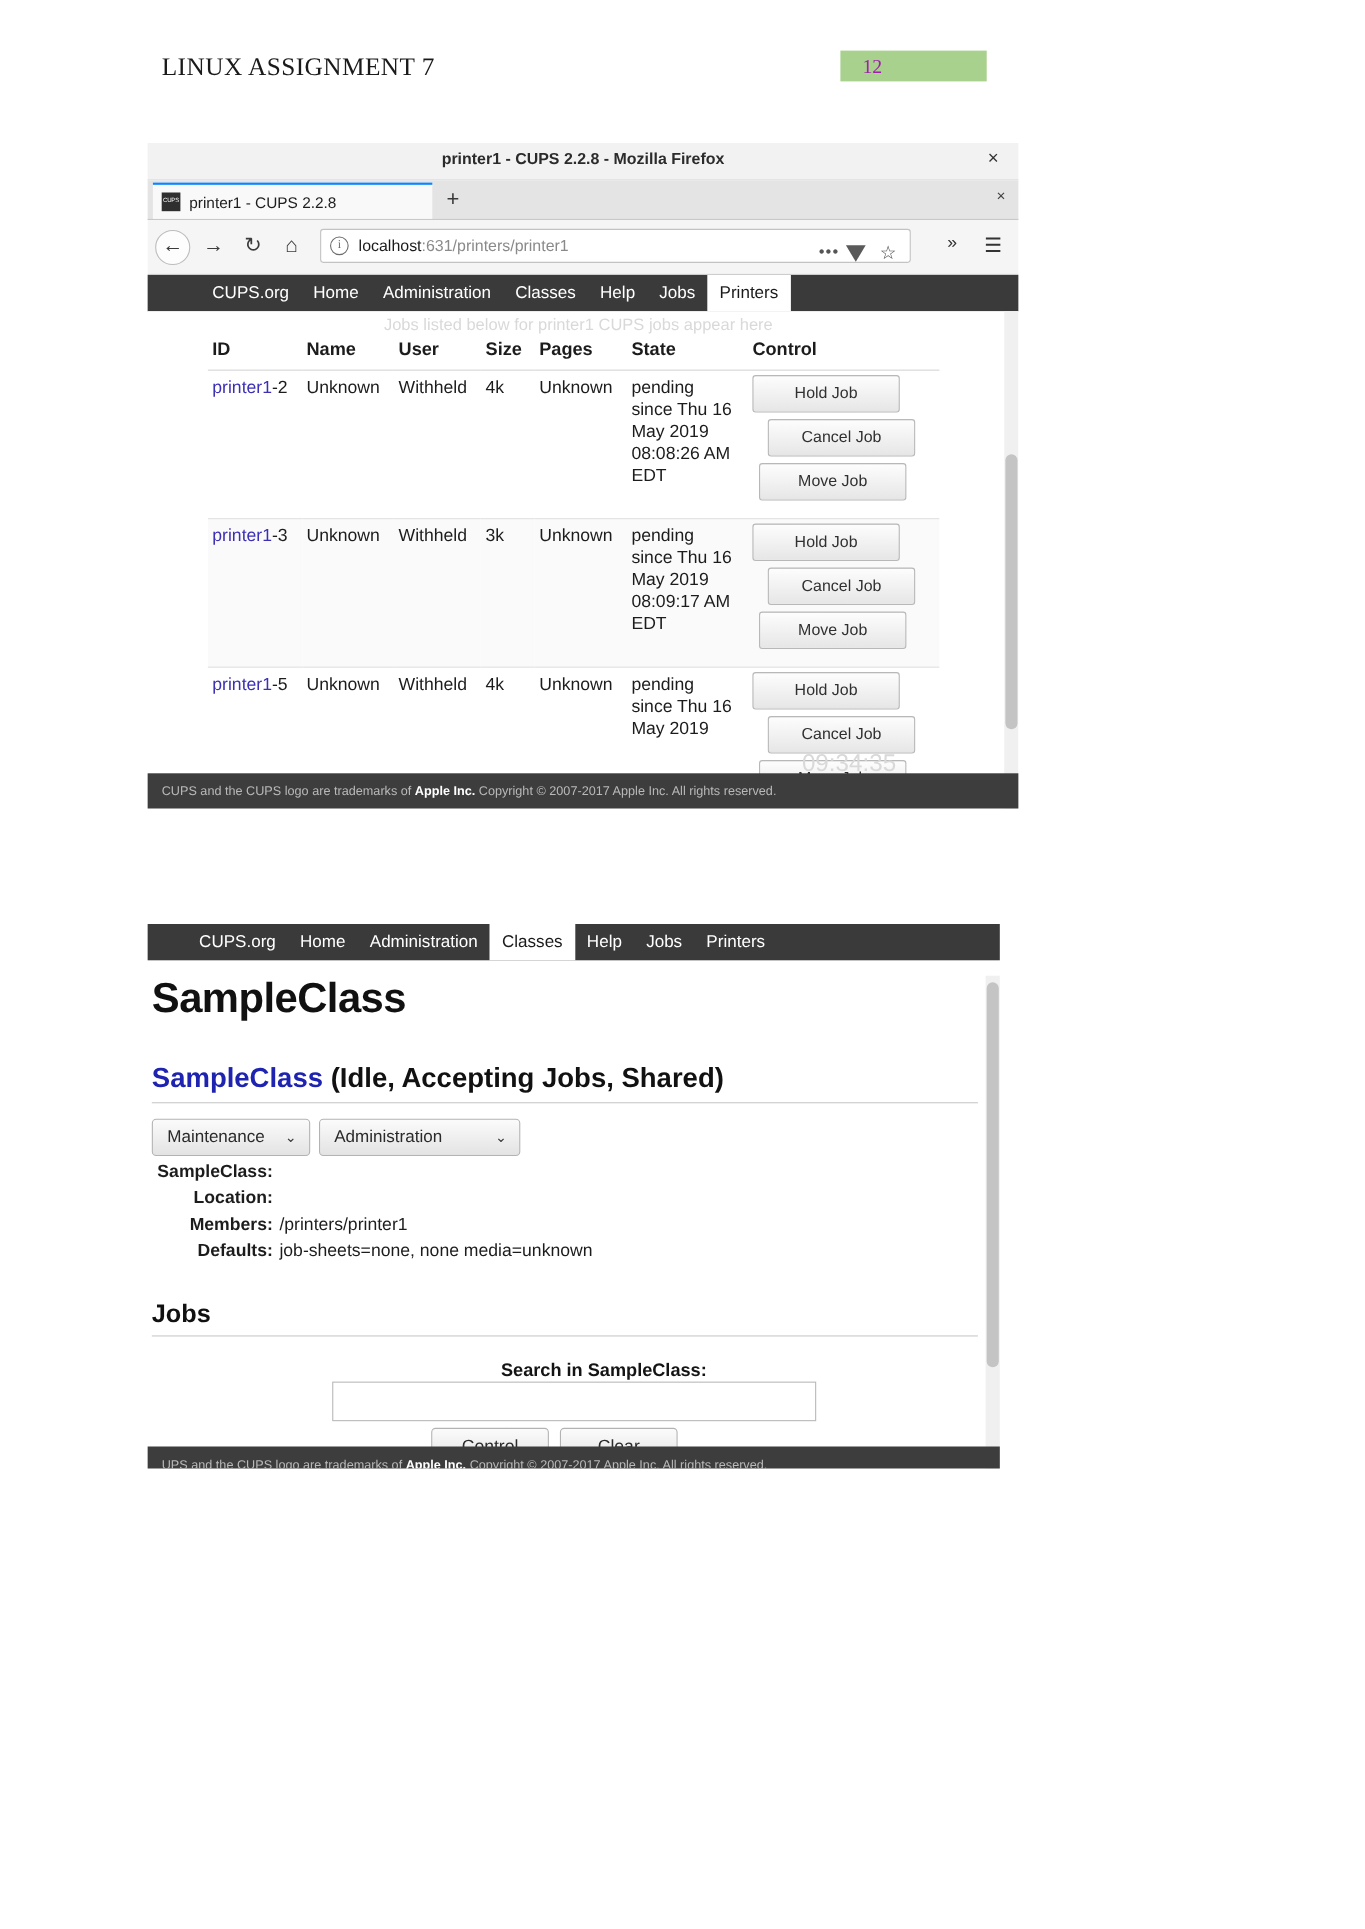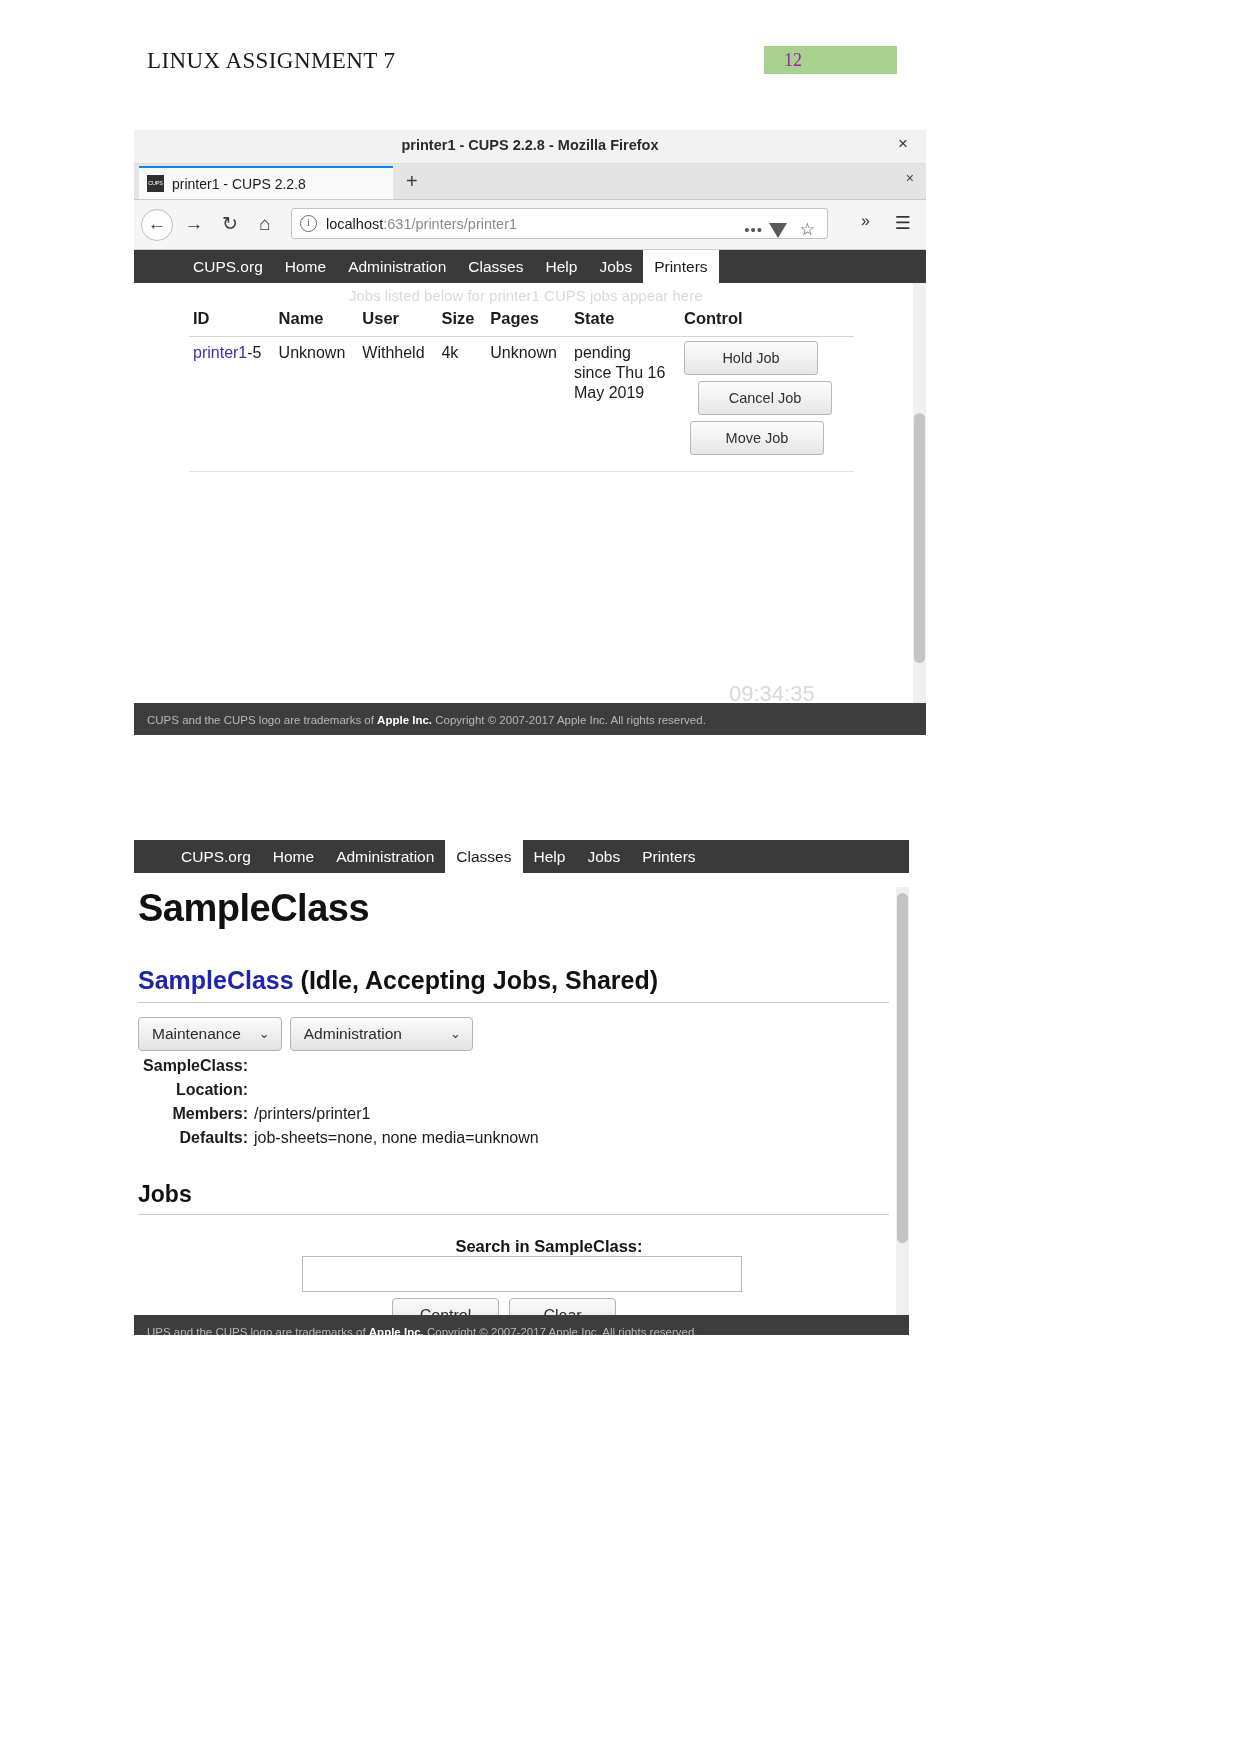--- a/index.html
+++ b/index.html
@@ -468,20 +468,46 @@
           <th>ID</th>
           <th>Name</th>
           <th>User</th>
           <th>Size</th>
           <th>Pages</th>
           <th>State</th>
           <th>Control</th>
         </tr>
       </thead>
       <tbody>
+        <tr>
+          <td><span class="job-link">printer1</span><span class="suffix">-2</span></td>
+          <td>Unknown</td>
+          <td>Withheld</td>
+          <td>4k</td>
+          <td>Unknown</td>
+          <td class="state-cell">pending since Thu 16 May 2019 08:08:26 AM EDT</td>
+          <td class="ctrl-cell">
+            <div class="ctrl-btn">Hold Job</div>
+            <div class="ctrl-btn b2">Cancel Job</div>
+            <div class="ctrl-btn b3">Move Job</div>
+          </td>
+        </tr>
+        <tr class="row-alt">
+          <td><span class="job-link">printer1</span><span class="suffix">-3</span></td>
+          <td>Unknown</td>
+          <td>Withheld</td>
+          <td>3k</td>
+          <td>Unknown</td>
+          <td class="state-cell">pending since Thu 16 May 2019 08:09:17 AM EDT</td>
+          <td class="ctrl-cell">
+            <div class="ctrl-btn">Hold Job</div>
+            <div class="ctrl-btn b2">Cancel Job</div>
+            <div class="ctrl-btn b3">Move Job</div>
+          </td>
+        </tr>
         <tr>
           <td><span class="job-link">printer1</span><span class="suffix">-5</span></td>
           <td>Unknown</td>
           <td>Withheld</td>
           <td>4k</td>
           <td>Unknown</td>
           <td class="state-cell">pending since Thu 16 May 2019</td>
           <td class="ctrl-cell">
             <div class="ctrl-btn">Hold Job</div>
             <div class="ctrl-btn b2">Cancel Job</div>

